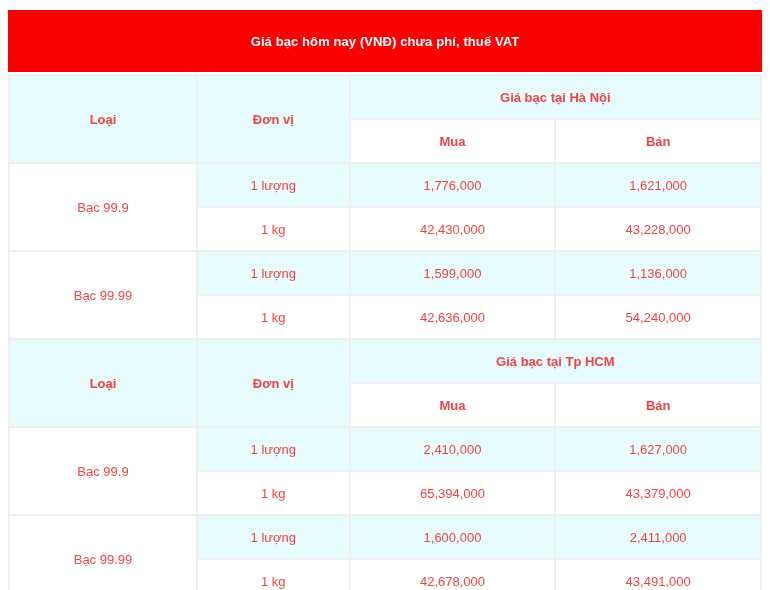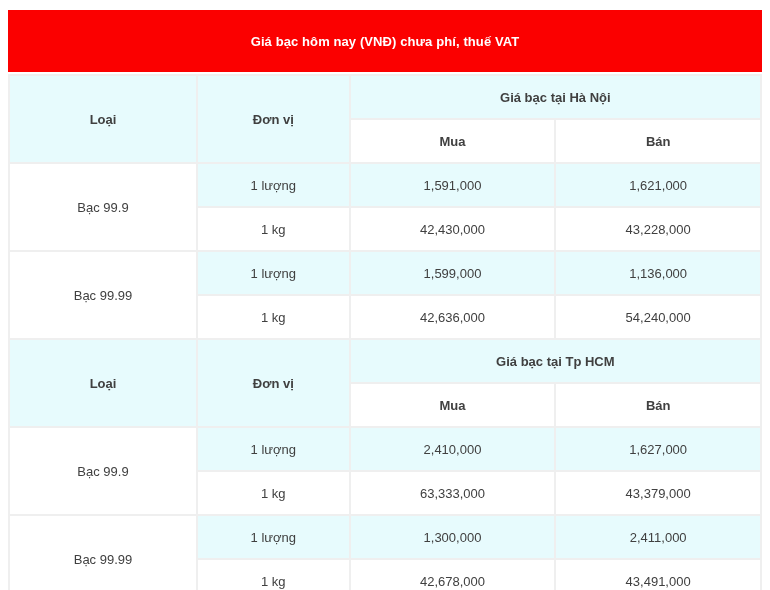--- a/index.html
+++ b/index.html
@@ -40,21 +40,21 @@
   table.price-table td,
   table.price-table th {
     border: 2px solid #efefef;
     text-align: center;
     vertical-align: middle;
     font-size: 13px;
     font-weight: 400;
     height: 42px;
     padding: 0 4px;
     background: #ffffff;
-    color: #404040;
+    color: #ef4444;
   }
   table.price-table th {
     font-weight: 700;
   }
   table.price-table .hl {
     background: #e7fbfd;
   }
   col.c-type { width: 25%; }
   col.c-unit { width: 20.3%; }
   col.c-buy  { width: 27.35%; }
@@ -84,21 +84,21 @@
         <th class="hl" colspan="2">Giá bạc tại Hà Nội</th>
       </tr>
       <tr>
         <th>Mua</th>
         <th>Bán</th>
       </tr>
 
       <tr>
         <td rowspan="2">Bạc 99.9</td>
         <td class="hl">1 lượng</td>
-        <td class="hl">1,591,000</td>
+        <td class="hl">1,776,000</td>
         <td class="hl">1,621,000</td>
       </tr>
       <tr>
         <td>1 kg</td>
         <td>42,430,000</td>
         <td>43,228,000</td>
       </tr>
 
       <tr>
         <td rowspan="2">Bạc 99.99</td>
@@ -123,28 +123,28 @@
       </tr>
 
       <tr>
         <td rowspan="2">Bạc 99.9</td>
         <td class="hl">1 lượng</td>
         <td class="hl">2,410,000</td>
         <td class="hl">1,627,000</td>
       </tr>
       <tr>
         <td>1 kg</td>
-        <td>63,333,000</td>
+        <td>65,394,000</td>
         <td>43,379,000</td>
       </tr>
 
       <tr>
         <td rowspan="2">Bạc 99.99</td>
         <td class="hl">1 lượng</td>
-        <td class="hl">1,300,000</td>
+        <td class="hl">1,600,000</td>
         <td class="hl">2,411,000</td>
       </tr>
       <tr>
         <td>1 kg</td>
         <td>42,678,000</td>
         <td>43,491,000</td>
       </tr>
 
     </tbody>
   </table>

